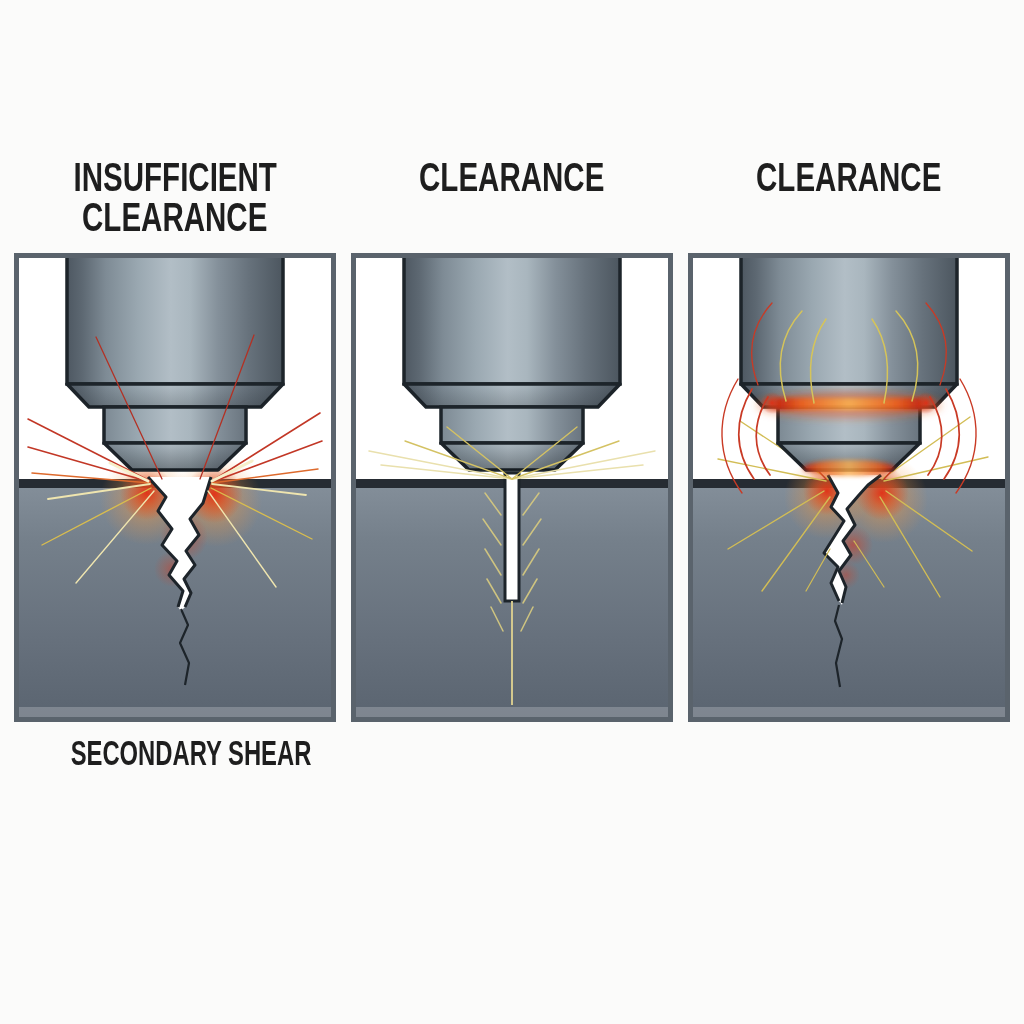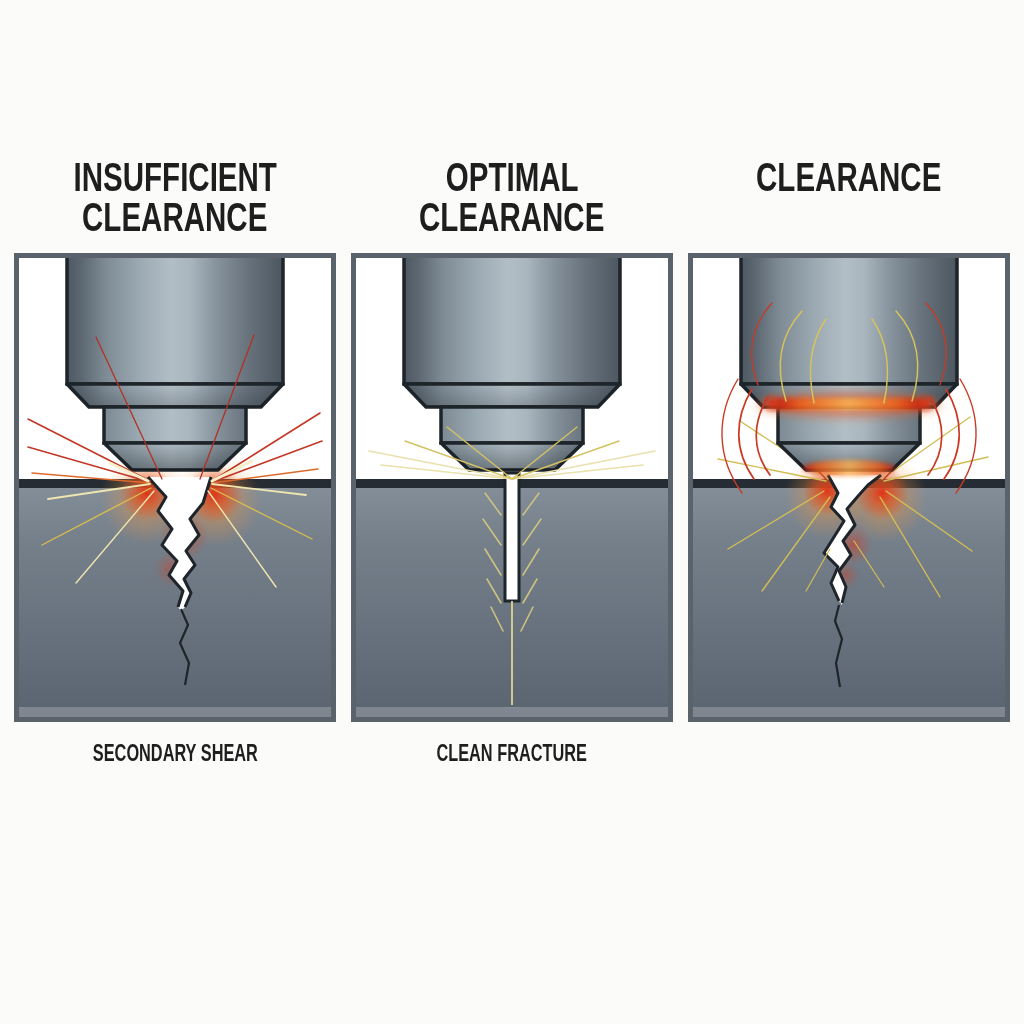--- a/index.html
+++ b/index.html
@@ -12,21 +12,21 @@
     background:var(--background);
     font-family:"Liberation Sans",sans-serif;
     overflow:hidden;
   }
   .col-title{
     position:absolute;top:110px;width:322px;text-align:center;
     font-weight:bold;font-size:41px;line-height:40px;color:var(--text);margin-top:47px;
   }
   .col-caption{
     position:absolute;top:737px;width:322px;text-align:center;
-    font-weight:bold;font-size:24px;line-height:32px;color:var(--text);
+    font-weight:bold;font-size:35px;line-height:32px;color:var(--text);
   }
   .cond{display:inline-block;transform:scaleX(0.72);transform-origin:50% 50%;white-space:nowrap;}
   .cond-cap{display:inline-block;transform:scaleX(0.68);transform-origin:50% 50%;white-space:nowrap;}
   .panel{position:absolute;top:253px;width:322px;height:469px;}
   .panel svg{display:block;width:322px;height:469px;}
   .defs-holder{position:absolute;width:0;height:0;overflow:hidden;}
 </style>
 </head>
 <body>
 
@@ -91,21 +91,20 @@
         <polygon points="90,190 232,190 204,217 118,217" fill="url(#tipshade)"></polygon>
       </g>
     </defs>
   </svg>
 
   <div class="col-title" style="left:14px">
     <div><span class="cond">INSUFFICIENT</span></div>
     <div><span class="cond">CLEARANCE</span></div>
   </div>
   <div class="col-title" style="left:351px">
-    <div><span class="cond">OPTIMAL</span></div>
     <div><span class="cond">CLEARANCE</span></div>
   </div>
   <div class="col-title" style="left:688px">
     <div><span class="cond">CLEARANCE</span></div>
   </div>
 
   <div class="panel" style="left:14px">
     <svg viewBox="0 0 322 469">
       <rect x="0" y="0" width="322" height="469" fill="#ffffff"></rect>
       <g>
@@ -245,17 +244,14 @@
         <path d="M126,150 C118,112 124,86 138,66" stroke="#d5c45a" stroke-width="1.5"></path>
         <path d="M196,150 C204,112 198,86 184,66" stroke="#d5c45a" stroke-width="1.5"></path>
       </g>
       <rect x="2.5" y="2.5" width="317" height="464" fill="none" stroke="#5a636c" stroke-width="5"></rect>
     </svg>
   </div>
 
   <div class="col-caption" style="left:14px">
     <span class="cond-cap">SECONDARY SHEAR</span>
   </div>
-  <div class="col-caption" style="left:351px">
-    <span class="cond-cap">CLEAN FRACTURE</span>
-  </div>
 
 </div>
 
 </body></html>

